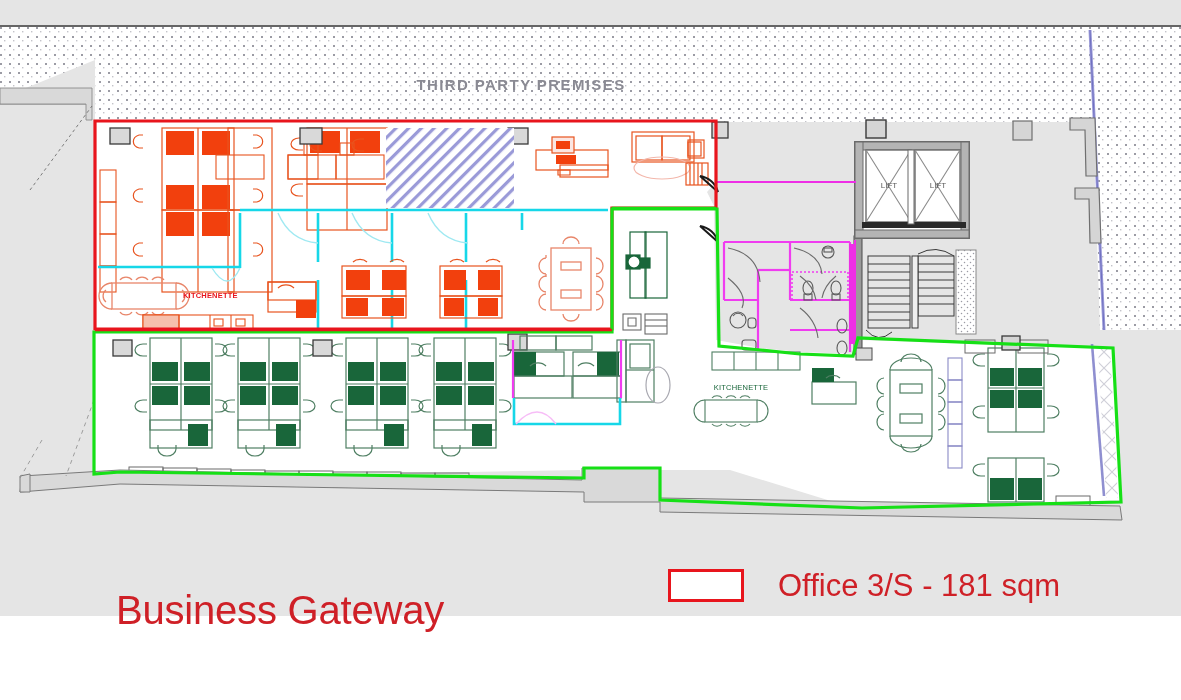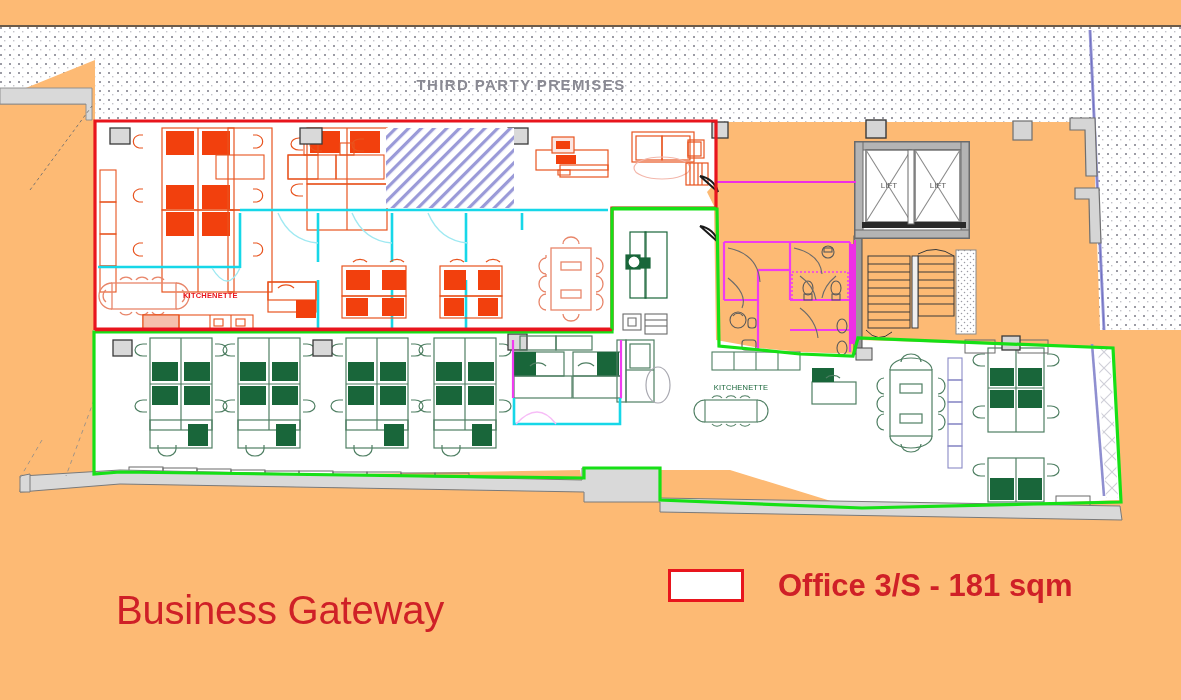--- a/index.html
+++ b/index.html
@@ -1,27 +1,27 @@
 <!DOCTYPE html>
 <html><head>
 <meta charset="utf-8">
 <style>
   html,body{margin:0;padding:0;background:#ffffff;}
   body{width:1181px;height:700px;overflow:hidden;
        font-family:"Liberation Sans",sans-serif;}
-  #stage{position:relative;width:1181px;height:700px;background:#fdba74;}
+  #stage{position:relative;width:1181px;height:616px;background:#e5e5e5;}
   #plan{position:absolute;left:0;top:0;}
   #title-block{position:absolute;left:116px;top:587px;}
   #title-block div{color:#cf2027;font-size:40px;line-height:46px;letter-spacing:-.2px;}
   #legend{position:absolute;left:668px;top:568px;}
   .lg-row{display:flex;align-items:center;height:35px;}
   .lg-swatch{width:76px;height:33px;background:#fff;box-sizing:border-box;}
   .lg-s-red{border:3px solid #e8151d;}
   .lg-s-green{border:3px solid #16e016;}
-  .lg-label{color:#cf2027;font-size:31px;margin-left:34px;white-space:nowrap;line-height:33px;font-weight:bold;}
+  .lg-label{color:#cf2027;font-size:31px;margin-left:34px;white-space:nowrap;line-height:33px;}
 </style>
 </head>
 <body>
 
 <div id="stage">
 
 <svg id="plan" width="1181" height="700" viewBox="0 0 1181 700">
   <defs>
 
     <pattern id="dots" width="9" height="9" patternUnits="userSpaceOnUse">

